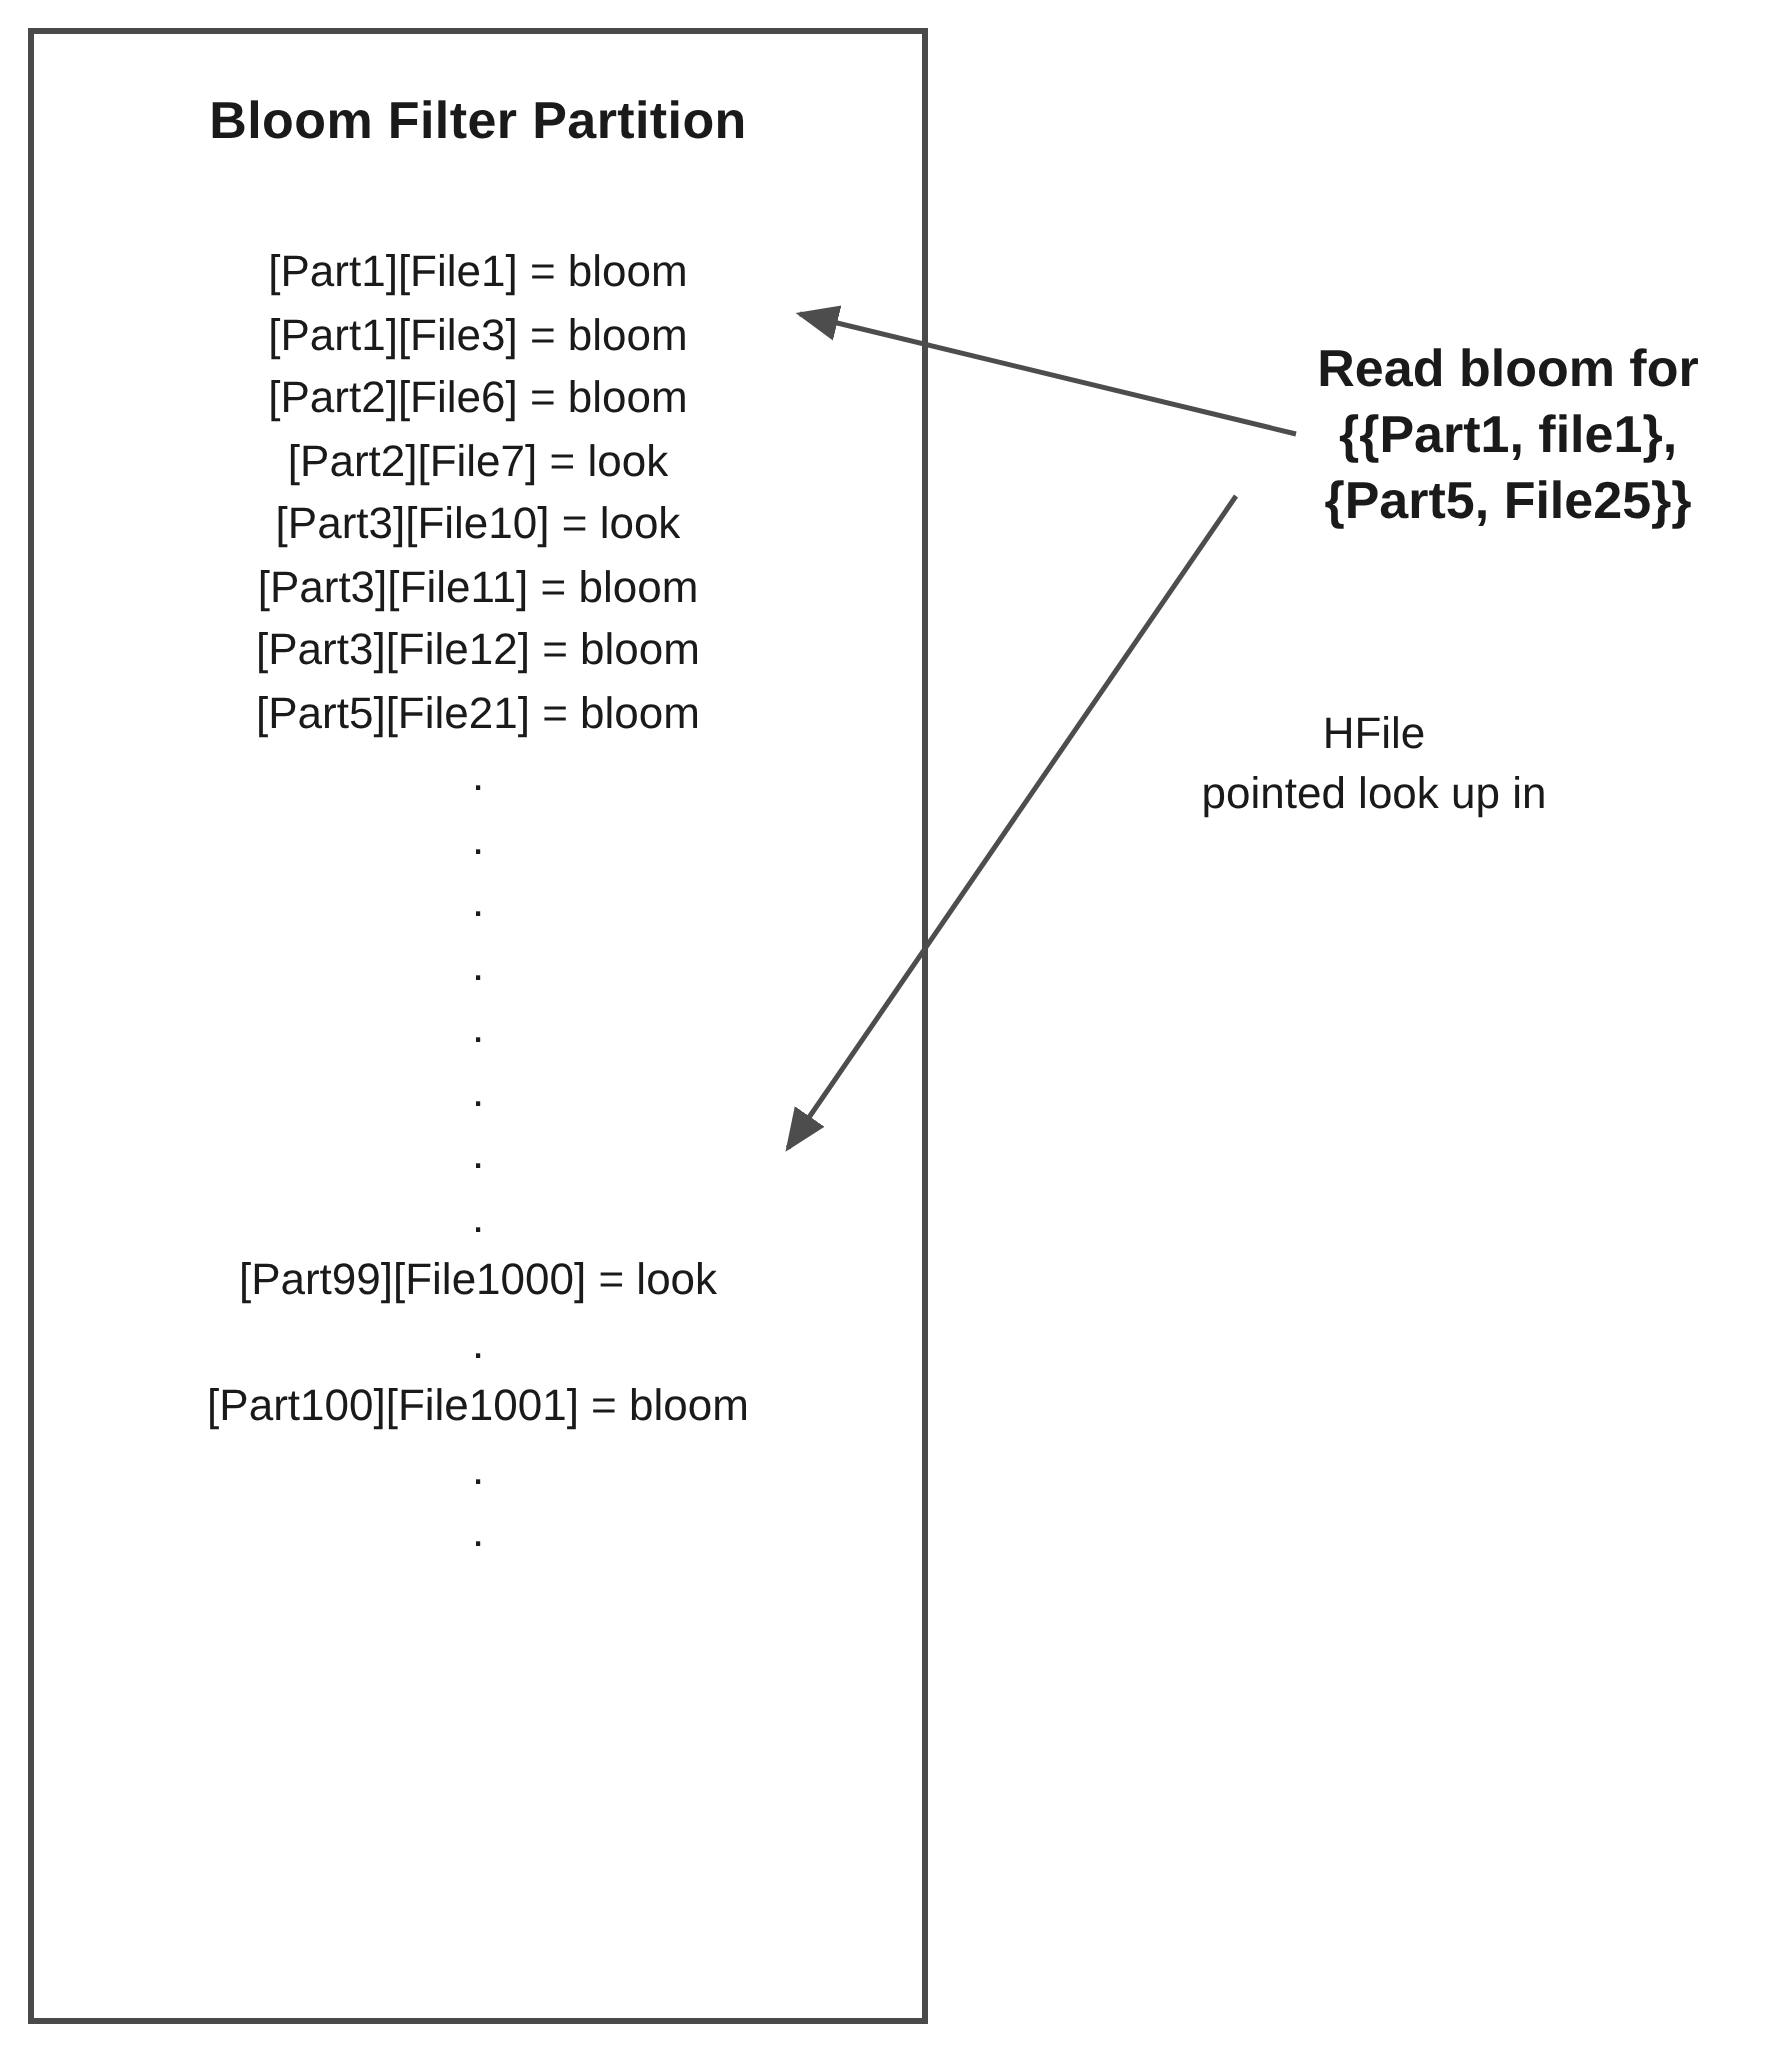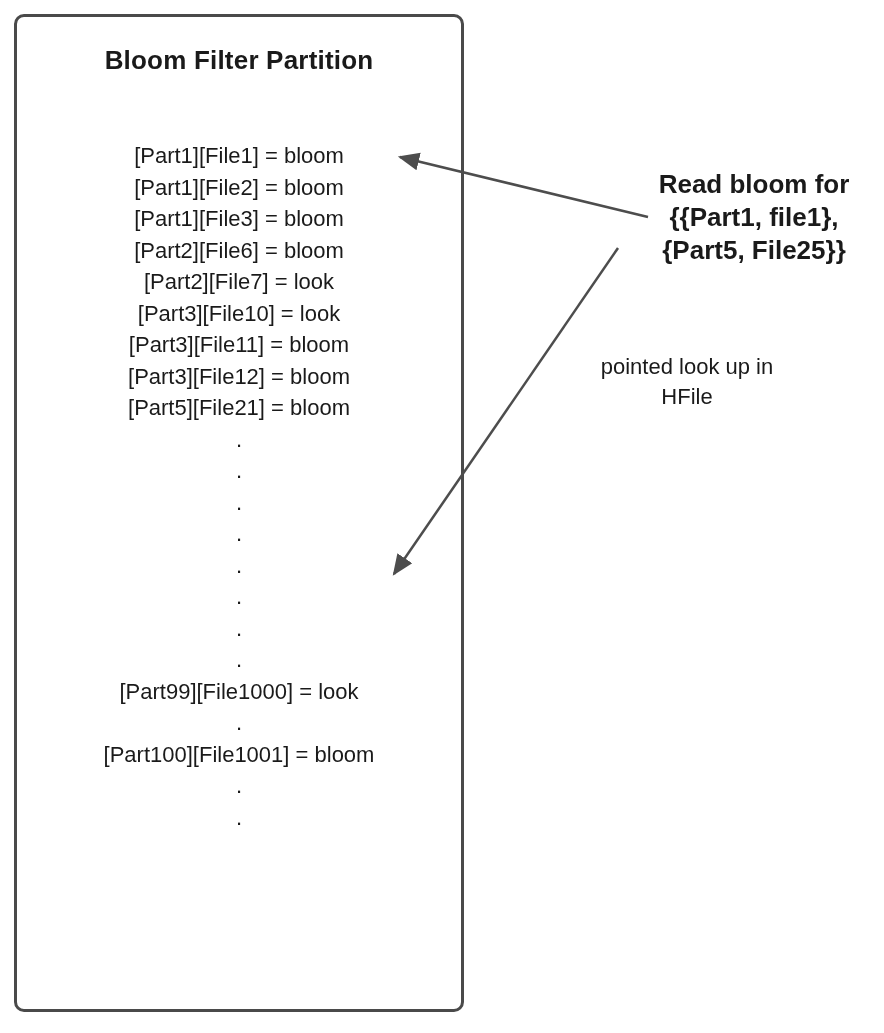--- a/index.html
+++ b/index.html
@@ -16,34 +16,34 @@
     background: #ffffff;
     overflow: hidden;
   }
   .box {
     position: absolute;
     left: 14px;
     top: 14px;
     width: 450px;
     height: 998px;
     border: 3px solid #4a4a4a;
-    border-radius: 10px;
+    border-radius: 0;
     background: #ffffff;
     box-sizing: border-box;
   }
   .box-title {
     margin-top: 28px;
     text-align: center;
     font-size: 26px;
     font-weight: bold;
     color: #1a1a1a;
     letter-spacing: 0.2px;
   }
   .entries {
-    margin-top: 64px;
+    margin-top: 44px;
     text-align: center;
     font-size: 22px;
     line-height: 31.5px;
     color: #1a1a1a;
   }
   .entries div {
     white-space: nowrap;
   }
   .annot-bold {
     position: absolute;
@@ -79,21 +79,20 @@
 </style>
 </head>
 <body>
 
 <div class="canvas">
 
   <div class="box">
     <div class="box-title">Bloom Filter Partition</div>
     <div class="entries">
         <div>[Part1][File1] = bloom</div>
-        <div>[Part1][File2] = bloom</div>
         <div>[Part1][File3] = bloom</div>
         <div>[Part2][File6] = bloom</div>
         <div>[Part2][File7] = look</div>
         <div>[Part3][File10] = look</div>
         <div>[Part3][File11] = bloom</div>
         <div>[Part3][File12] = bloom</div>
         <div>[Part5][File21] = bloom</div>
         <div>.</div>
         <div>.</div>
         <div>.</div>
@@ -110,22 +109,22 @@
       </div>
   </div>
 
   <div class="annot-bold">
     <div>Read bloom for</div>
     <div>{{Part1, file1},</div>
     <div>{Part5, File25}}</div>
   </div>
 
   <div class="annot-plain">
+    <div>HFile</div>
     <div>pointed look up in</div>
-    <div>HFile</div>
   </div>
 
   <svg class="arrows" width="884" height="1033" viewBox="0 0 884 1033">
     <defs>
       <marker id="ah" viewBox="0 0 10 10" refX="8.5" refY="5" markerWidth="9" markerHeight="9" orient="auto-start-reverse">
         <path d="M0,1 L9.5,5 L0,9 z" fill="#4d4d4d"></path>
       </marker>
     </defs>
     <line x1="648" y1="217" x2="400" y2="157" marker-end="url(#ah)"></line>
     <line x1="618" y1="248" x2="394" y2="574" marker-end="url(#ah)"></line>

